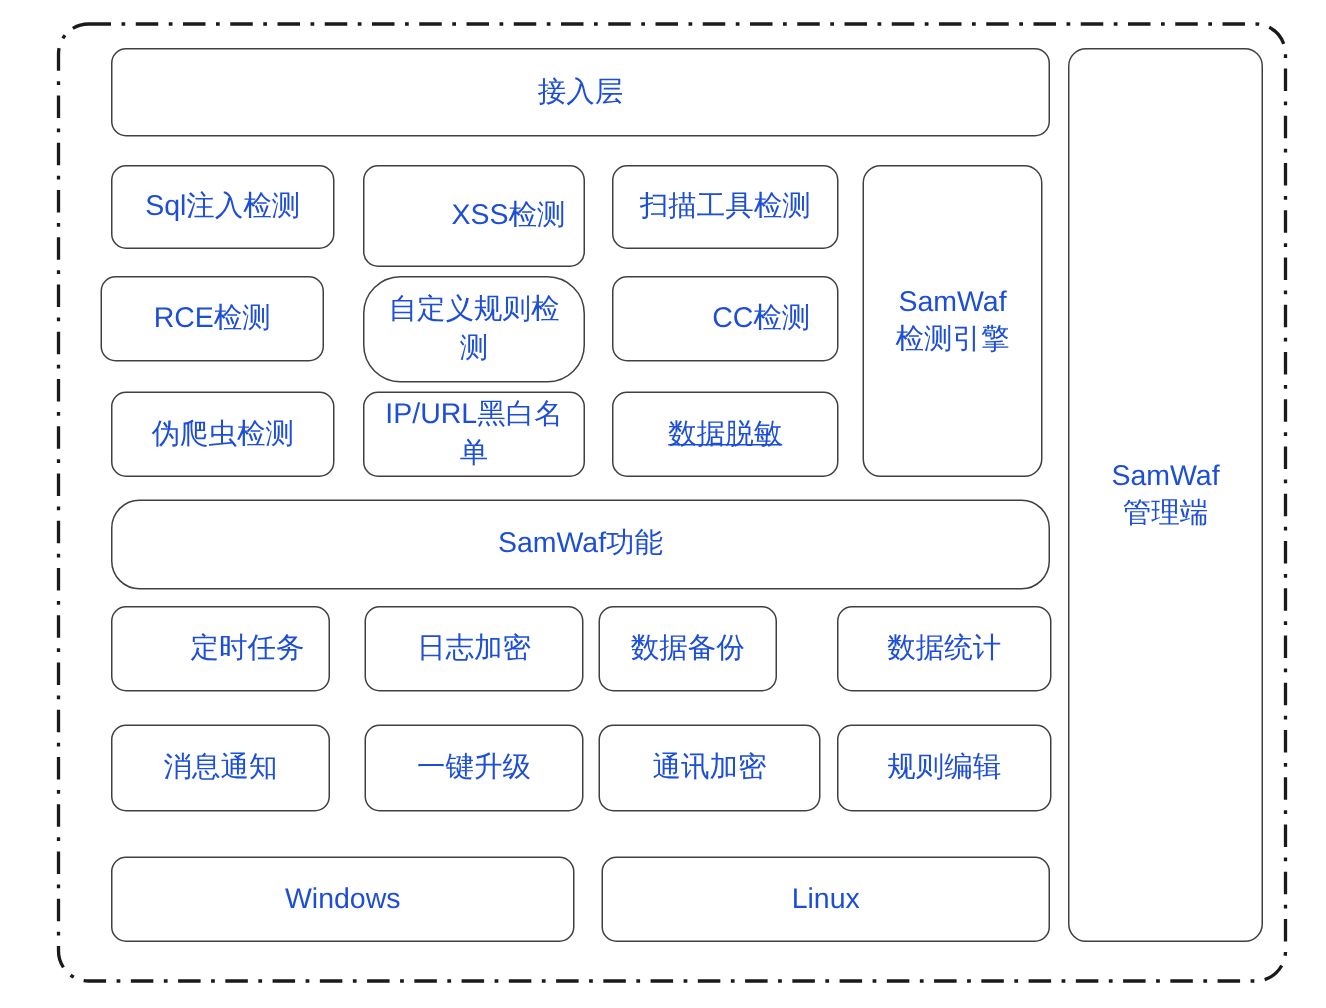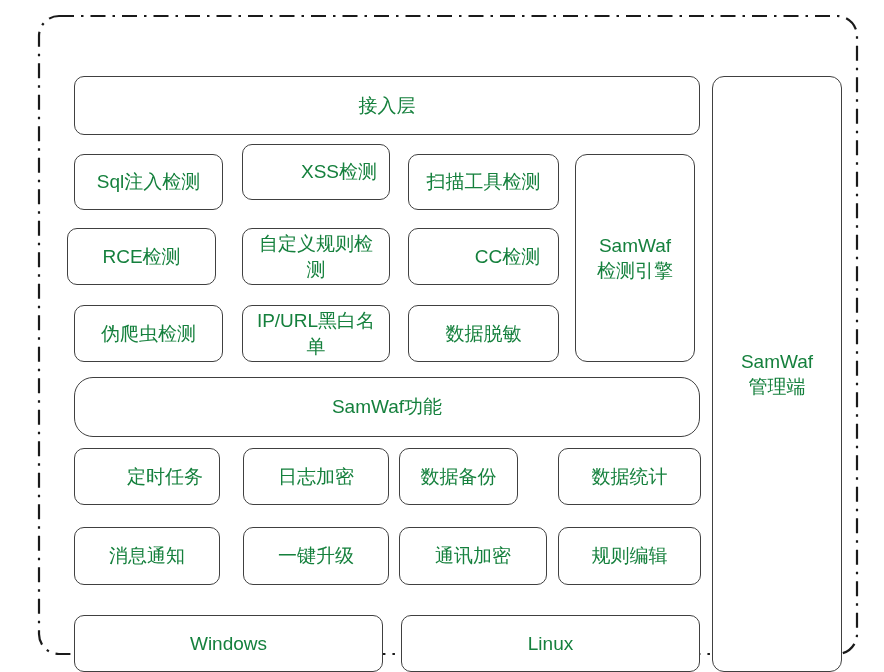--- a/index.html
+++ b/index.html
@@ -28,51 +28,50 @@
     background: #ffffff;
     border: 1.4px solid #404040;
     border-radius: 10px;
     display: flex;
     align-items: center;
     justify-content: center;
     text-align: center;
     font-size: 19px;
     line-height: 1.32;
     white-space: pre-line;
-    color: #15803d;
-    margin-top: 44px;
+    color: #1d4ed8;
   }
   .box.tall {
     border-radius: 12px;
   }
 </style>
 </head>
 <body>
 
 <div class="canvas">
 
   <svg class="outer-border-svg" width="884" height="672" viewBox="0 0 884 672">
     <rect x="39" y="16" width="818" height="638" rx="20" ry="20" fill="none" stroke="#1a1a1a" stroke-width="2.2" stroke-dasharray="15 7 2.5 7"></rect>
   </svg>
 
   <div class="box" style="left:74px; top:32px; width:626px; height:59px;">接入层</div>
 
   <div class="box" style="left:74px; top:110px; width:149px; height:56px;">Sql注入检测</div>
-  <div class="box" style="left:242px; top:100px; width:148px; height:56px;padding-left:46px;">XSS检测</div>
+  <div class="box" style="left:242px; top:110px; width:148px; height:68px;padding-left:46px;">XSS检测</div>
   <div class="box" style="left:408px; top:110px; width:151px; height:56px;">扫描工具检测</div>
 
   <div class="box" style="left:67px; top:184px; width:149px; height:57px;">RCE检测</div>
-  <div class="box" style="left:242px; top:184px; width:148px; height:57px;">自定义规则检
+  <div class="box" style="left:242px; top:184px; width:148px; height:71px;border-radius:25px;">自定义规则检
 测</div>
   <div class="box" style="left:408px; top:184px; width:151px; height:57px;padding-left:48px;">CC检测</div>
 
   <div class="box" style="left:74px; top:261px; width:149px; height:57px;">伪爬虫检测</div>
   <div class="box" style="left:242px; top:261px; width:148px; height:57px;">IP/URL黑白名
 单</div>
-  <div class="box" style="left:408px; top:261px; width:151px; height:57px;">数据脱敏</div>
+  <div class="box" style="left:408px; top:261px; width:151px; height:57px;text-decoration:underline;">数据脱敏</div>
 
   <div class="box tall" style="left:575px; top:110px; width:120px; height:208px;">SamWaf
 检测引擎</div>
 
   <div class="box" style="left:74px; top:333px; width:626px; height:60px;border-radius:19px;">SamWaf功能</div>
 
   <div class="box" style="left:74px; top:404px; width:146px; height:57px;padding-left:36px;">定时任务</div>
   <div class="box" style="left:243px; top:404px; width:146px; height:57px;">日志加密</div>
   <div class="box" style="left:399px; top:404px; width:119px; height:57px;">数据备份</div>
   <div class="box" style="left:558px; top:404px; width:143px; height:57px;">数据统计</div>

